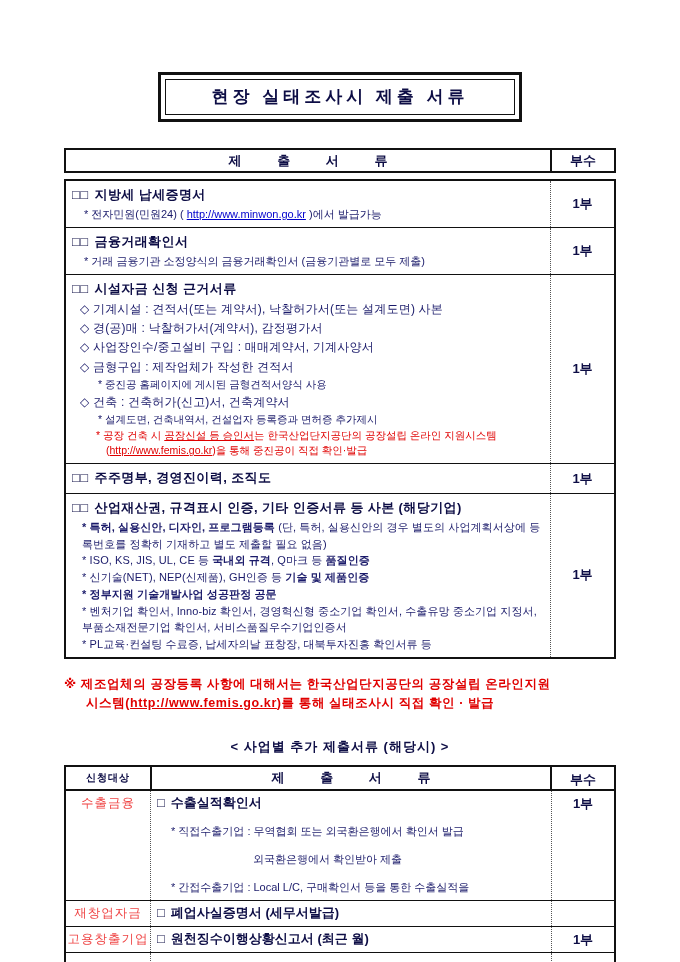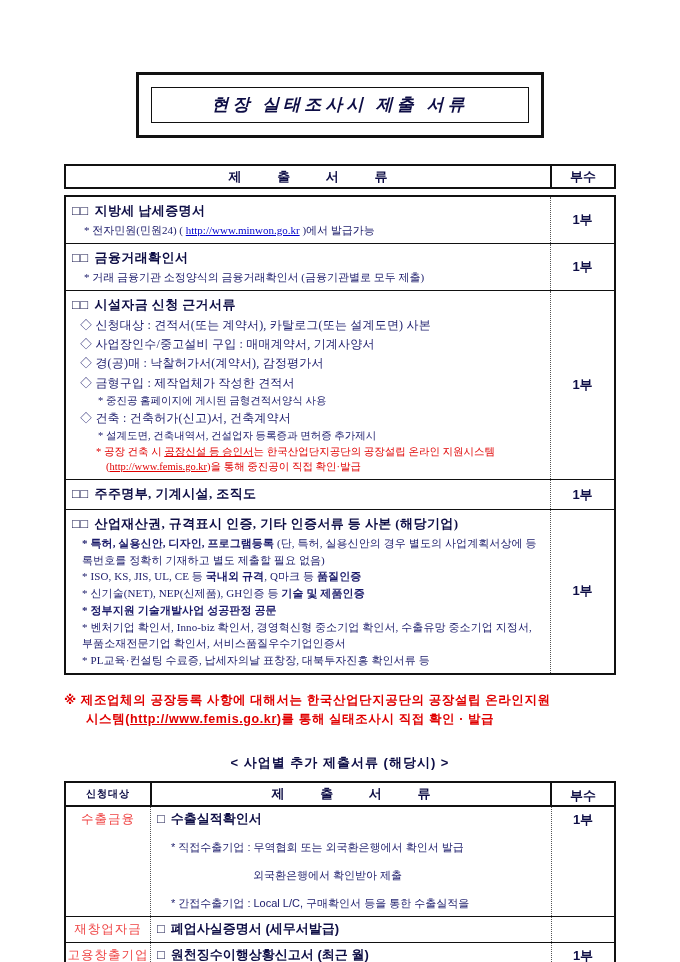--- a/index.html
+++ b/index.html
@@ -5,35 +5,35 @@
   * { box-sizing: border-box; }
   html,body { margin:0; padding:0; }
   body {
     width:680px; height:962px; background:#ffffff;
     font-family:"Liberation Sans","DejaVu Sans",sans-serif;
     color:#1a1a6a;
   }
   .page { width:680px; height:962px; padding-top:72px; overflow:hidden; }
 
   
-  .title-box { width:408px; margin:0 auto; border:3px solid #111; padding:12px;font-style:italic; }
+  .title-box { width:364px; margin:0 auto; border:3px solid #111; padding:4px; }
   .title-inner { border:1px solid #111; text-align:center; font-weight:bold;
     font-size:17px; letter-spacing:4px; color:#0d0d45; padding:5px 0 6px; }
 
   
   .tblwrap { width:552px; margin:26px auto 0; }
   .t1-header { display:flex; border:2px solid #111; height:25px; }
   .t1h-docs { flex:1; display:flex; align-items:center; justify-content:center;
     font-size:13px; font-weight:bold; letter-spacing:16px; text-indent:16px; color:#0d0d45; }
   .t1h-count { width:64px; border-left:2px solid #111; display:flex; align-items:center;
     justify-content:center; font-size:13px; font-weight:bold; color:#0d0d45; }
   .t1-body { border:2px solid #111; margin-top:6px; }
   .row { display:flex; border-bottom:1px solid #111; }
   .row:last-child { border-bottom:none; }
-  .cell-main { flex:1; padding:3px 6px 4px;font-family:Liberation Serif, serif; }
+  .cell-main { flex:1; padding:3px 6px 4px; }
   .cell-count { width:64px; border-left:1px dotted #555; display:flex; align-items:center;
     justify-content:center; font-size:13px; font-weight:bold; color:#0d0d45; }
   .rtitle { font-size:13px; font-weight:bold; color:#0d0d45; letter-spacing:0.4px; padding:2px 0 2px; }
   .boxes { margin-right:6px; font-weight:bold; }
   .sub { font-size:11px; padding-left:12px; line-height:1.55; }
   .dline { font-size:12px; padding-left:8px; line-height:1.6; letter-spacing:0.2px; }
   .snote { font-size:10.5px; padding-left:26px; line-height:1.5; }
   .hang { padding-left:34px; text-indent:-10px; }
   .red { color:#e00000; }
   .red .u { text-decoration:underline; }
@@ -98,35 +98,35 @@
         <div class="cell-main">
           <div class="rtitle"><span class="boxes">□□</span><span>금융거래확인서</span></div>
           <div class="sub">* 거래 금융기관 소정양식의 금융거래확인서 (금융기관별로 모두 제출)</div>
         </div>
         <div class="cell-count">1부</div>
       </div>
 
       <div class="row">
         <div class="cell-main">
           <div class="rtitle"><span class="boxes">□□</span><span>시설자금 신청 근거서류</span></div>
-          <div class="dline">◇ 신청대상 : 견적서(또는 계약서), 카탈로그(또는 설계도면) 사본</div>
+          <div class="dline">◇ 기계시설 : 견적서(또는 계약서), 낙찰허가서(또는 설계도면) 사본</div>
+          <div class="dline">◇ 경(공)매 : 낙찰허가서(계약서), 감정평가서</div>
           <div class="dline">◇ 사업장인수/중고설비 구입 : 매매계약서, 기계사양서</div>
-          <div class="dline">◇ 경(공)매 : 낙찰허가서(계약서), 감정평가서</div>
           <div class="dline">◇ 금형구입 : 제작업체가 작성한 견적서</div>
           <div class="snote">* 중진공 홈페이지에 게시된 금형견적서양식 사용</div>
           <div class="dline">◇ 건축 : 건축허가(신고)서, 건축계약서</div>
           <div class="snote">* 설계도면, 건축내역서, 건설업자 등록증과 면허증 추가제시</div>
           <div class="snote red hang"><span>* 공장 건축 시 </span><span class="u">공장신설 등 승인서</span><span>는 한국산업단지공단의 공장설립 온라인 지원시스템(</span><span class="link-red">http://www.femis.go.kr</span><span>)을 통해 중진공이 직접 확인·발급</span></div>
         </div>
         <div class="cell-count">1부</div>
       </div>
 
       <div class="row">
         <div class="cell-main">
-          <div class="rtitle"><span class="boxes">□□</span><span>주주명부, 기계시설, 조직도</span></div>
+          <div class="rtitle"><span class="boxes">□□</span><span>주주명부, 경영진이력, 조직도</span></div>
         </div>
         <div class="cell-count">1부</div>
       </div>
 
       <div class="row">
         <div class="cell-main">
           <div class="rtitle"><span class="boxes">□□</span><span>산업재산권, 규격표시 인증, 기타 인증서류 등 사본 (해당기업)</span></div>
           <div class="sline"><span class="b">* 특허, 실용신안, 디자인, 프로그램등록</span><span> (단, 특허, 실용신안의 경우 별도의 사업계획서상에 등록번호를 정확히 기재하고 별도 제출할 필요 없음)</span></div>
           <div class="sline"><span>* ISO, KS, JIS, UL, CE 등 </span><span class="b">국내외 규격</span><span>, Q마크 등 </span><span class="b">품질인증</span></div>
           <div class="sline"><span>* 신기술(NET), NEP(신제품), GH인증 등 </span><span class="b">기술 및 제품인증</span></div>

